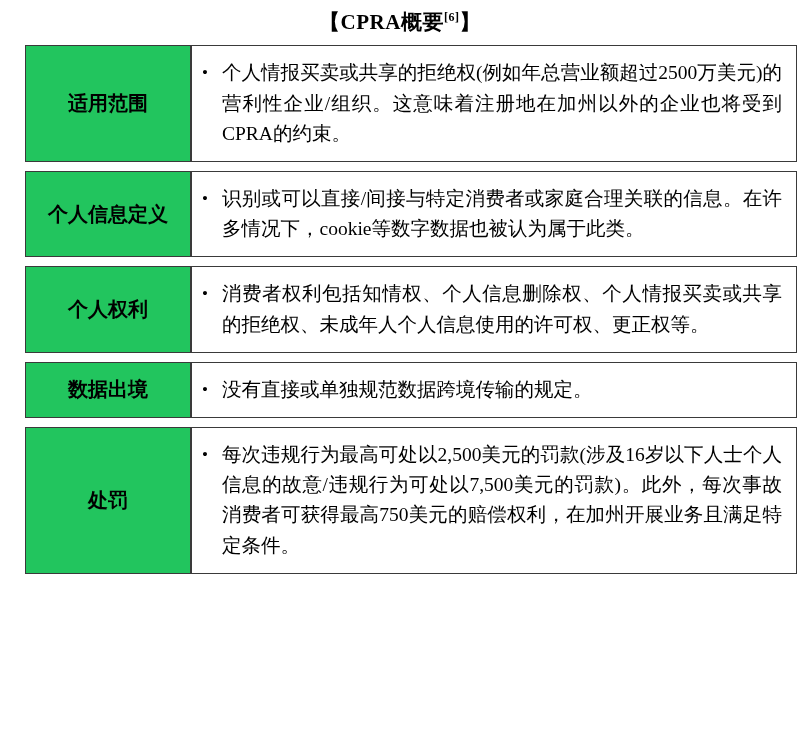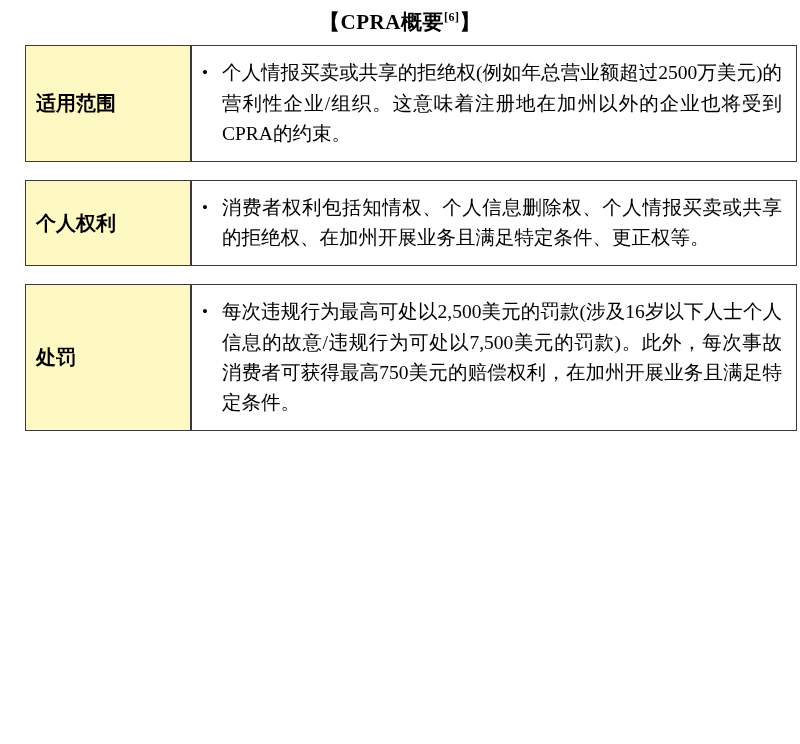--- a/index.html
+++ b/index.html
@@ -42,22 +42,22 @@
     margin: 0 auto;
     table-layout: fixed;
   }
   table.cpra td {
     border: 1px solid #3a3a3a;
     vertical-align: middle;
     box-sizing: border-box;
   }
   td.label {
     width: 166px;
-    background: #fef9c3;
-    text-align: left;
+    background: #22c55e;
+    text-align: center;
     font-size: 20px;
     font-weight: bold;
     line-height: 1.45;
     padding: 8px 10px;
   }
   td.content {
     background: #ffffff;
     padding: 12px 14px 12px 10px;
     font-size: 19.5px;
     line-height: 1.55;
@@ -104,39 +104,57 @@
             <span class="bullet">•</span>
             <span class="btext">个人情报买卖或共享的拒绝权(例如年总营业额超过2500万美元)的营利性企业/组织。这意味着注册地在加州以外的企业也将受到CPRA的约束。</span>
           </div>
         </td>
       </tr>
       <tr class="spacer">
           <td></td>
           <td></td>
         </tr>
 
+      <tr>
+        <td class="label">个人信息定义</td>
+        <td class="content">
+          <div class="bulletrow">
+            <span class="bullet">•</span>
+            <span class="btext">识别或可以直接/间接与特定消费者或家庭合理关联的信息。在许多情况下，cookie等数字数据也被认为属于此类。</span>
+          </div>
+        </td>
+      </tr>
       <tr class="spacer">
           <td></td>
           <td></td>
         </tr>
 
       <tr>
         <td class="label">个人权利</td>
         <td class="content">
           <div class="bulletrow">
             <span class="bullet">•</span>
-            <span class="btext">消费者权利包括知情权、个人信息删除权、个人情报买卖或共享的拒绝权、在加州开展业务且满足特定条件、更正权等。</span>
+            <span class="btext">消费者权利包括知情权、个人信息删除权、个人情报买卖或共享的拒绝权、未成年人个人信息使用的许可权、更正权等。</span>
           </div>
         </td>
       </tr>
       <tr class="spacer">
           <td></td>
           <td></td>
         </tr>
 
+      <tr>
+        <td class="label">数据出境</td>
+        <td class="content">
+          <div class="bulletrow">
+            <span class="bullet">•</span>
+            <span class="btext">没有直接或单独规范数据跨境传输的规定。</span>
+          </div>
+        </td>
+      </tr>
       <tr class="spacer">
           <td></td>
           <td></td>
         </tr>
 
       <tr>
         <td class="label">处罚</td>
         <td class="content">
           <div class="bulletrow">
             <span class="bullet">•</span>

